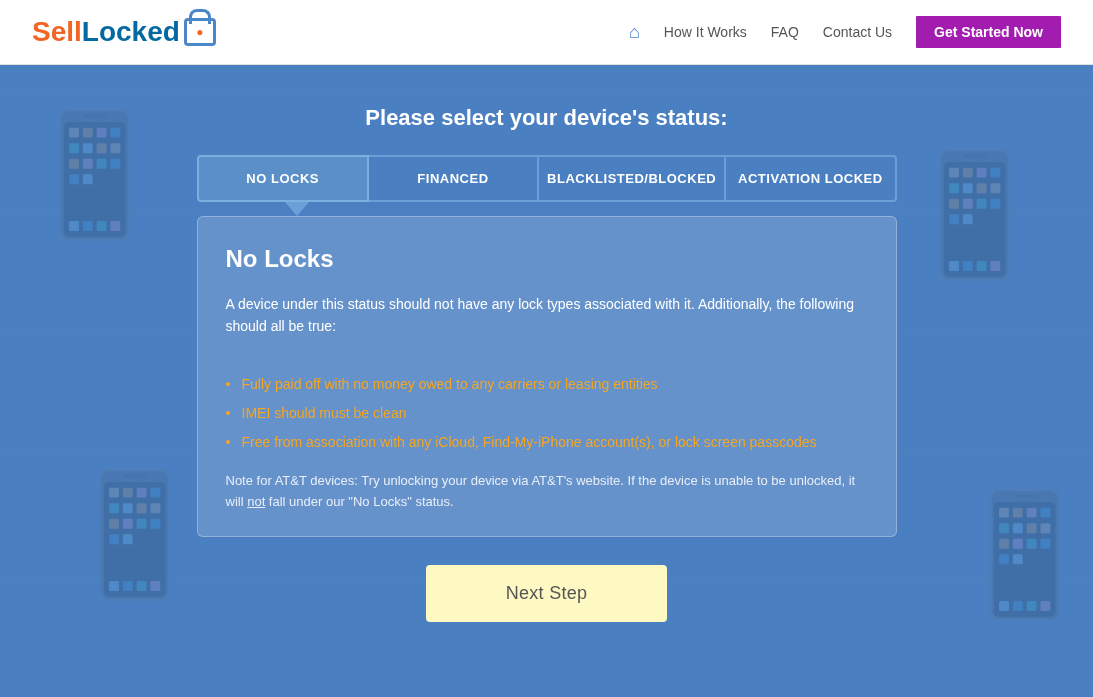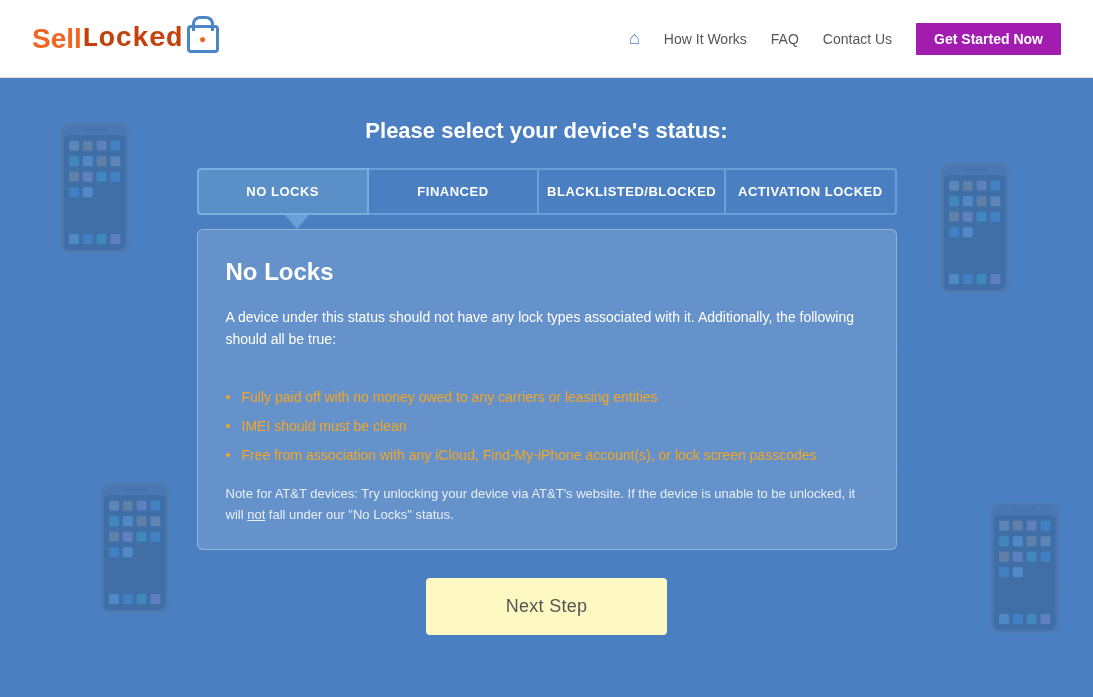--- a/index.html
+++ b/index.html
@@ -6,30 +6,30 @@
     body { font-family: Arial, sans-serif; background: #fff; }
 
     
     .navbar {
       background: #fff;
       border-bottom: 1px solid #e0e0e0;
       display: flex;
       align-items: center;
       justify-content: space-between;
       padding: 0 32px;
-      height: 78px;
+      height: 65px;
     }
     .logo {
       font-size: 28px;
       font-weight: bold;
       display: flex;
       align-items: center;
     }
     .logo-sell { color: #f26522; }
-    .logo-locked { color: #c2410c; font-family: Liberation Mono, monospace; }
+    .logo-locked { color: #0369a1; }
     .logo-icon {
       display: inline-block;
       margin-left: 4px;
       border: 3px solid #4a86c8;
       border-radius: 4px;
       width: 32px;
       height: 28px;
       position: relative;
       background: #fff;
       vertical-align: middle;

